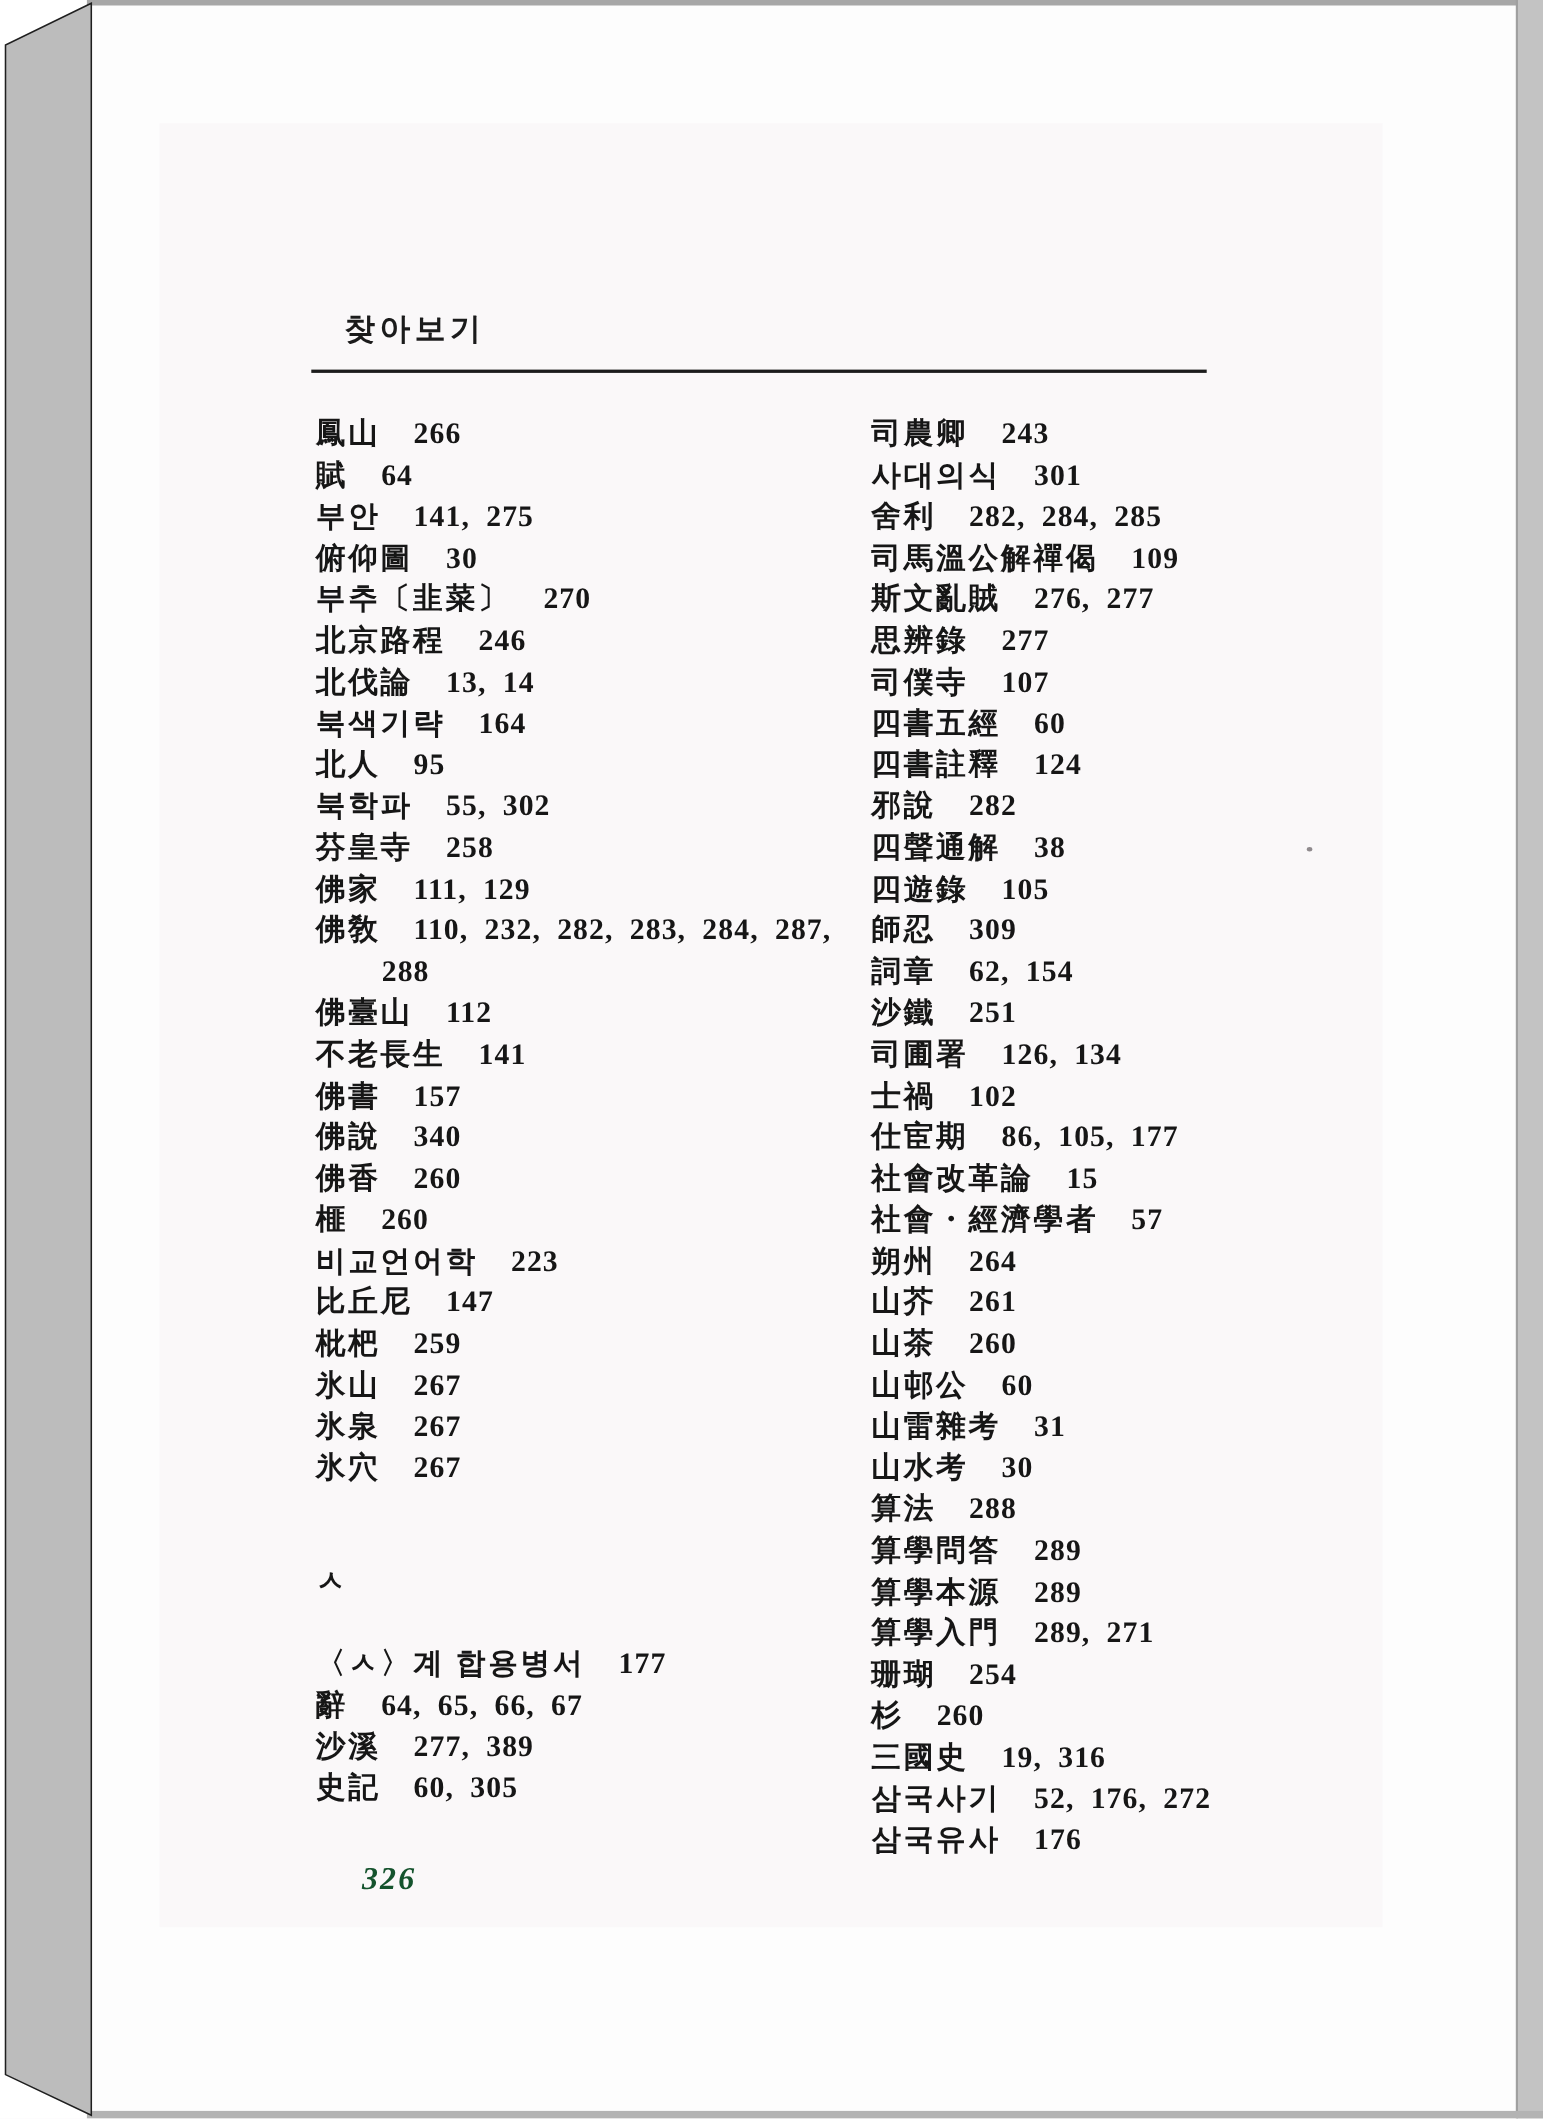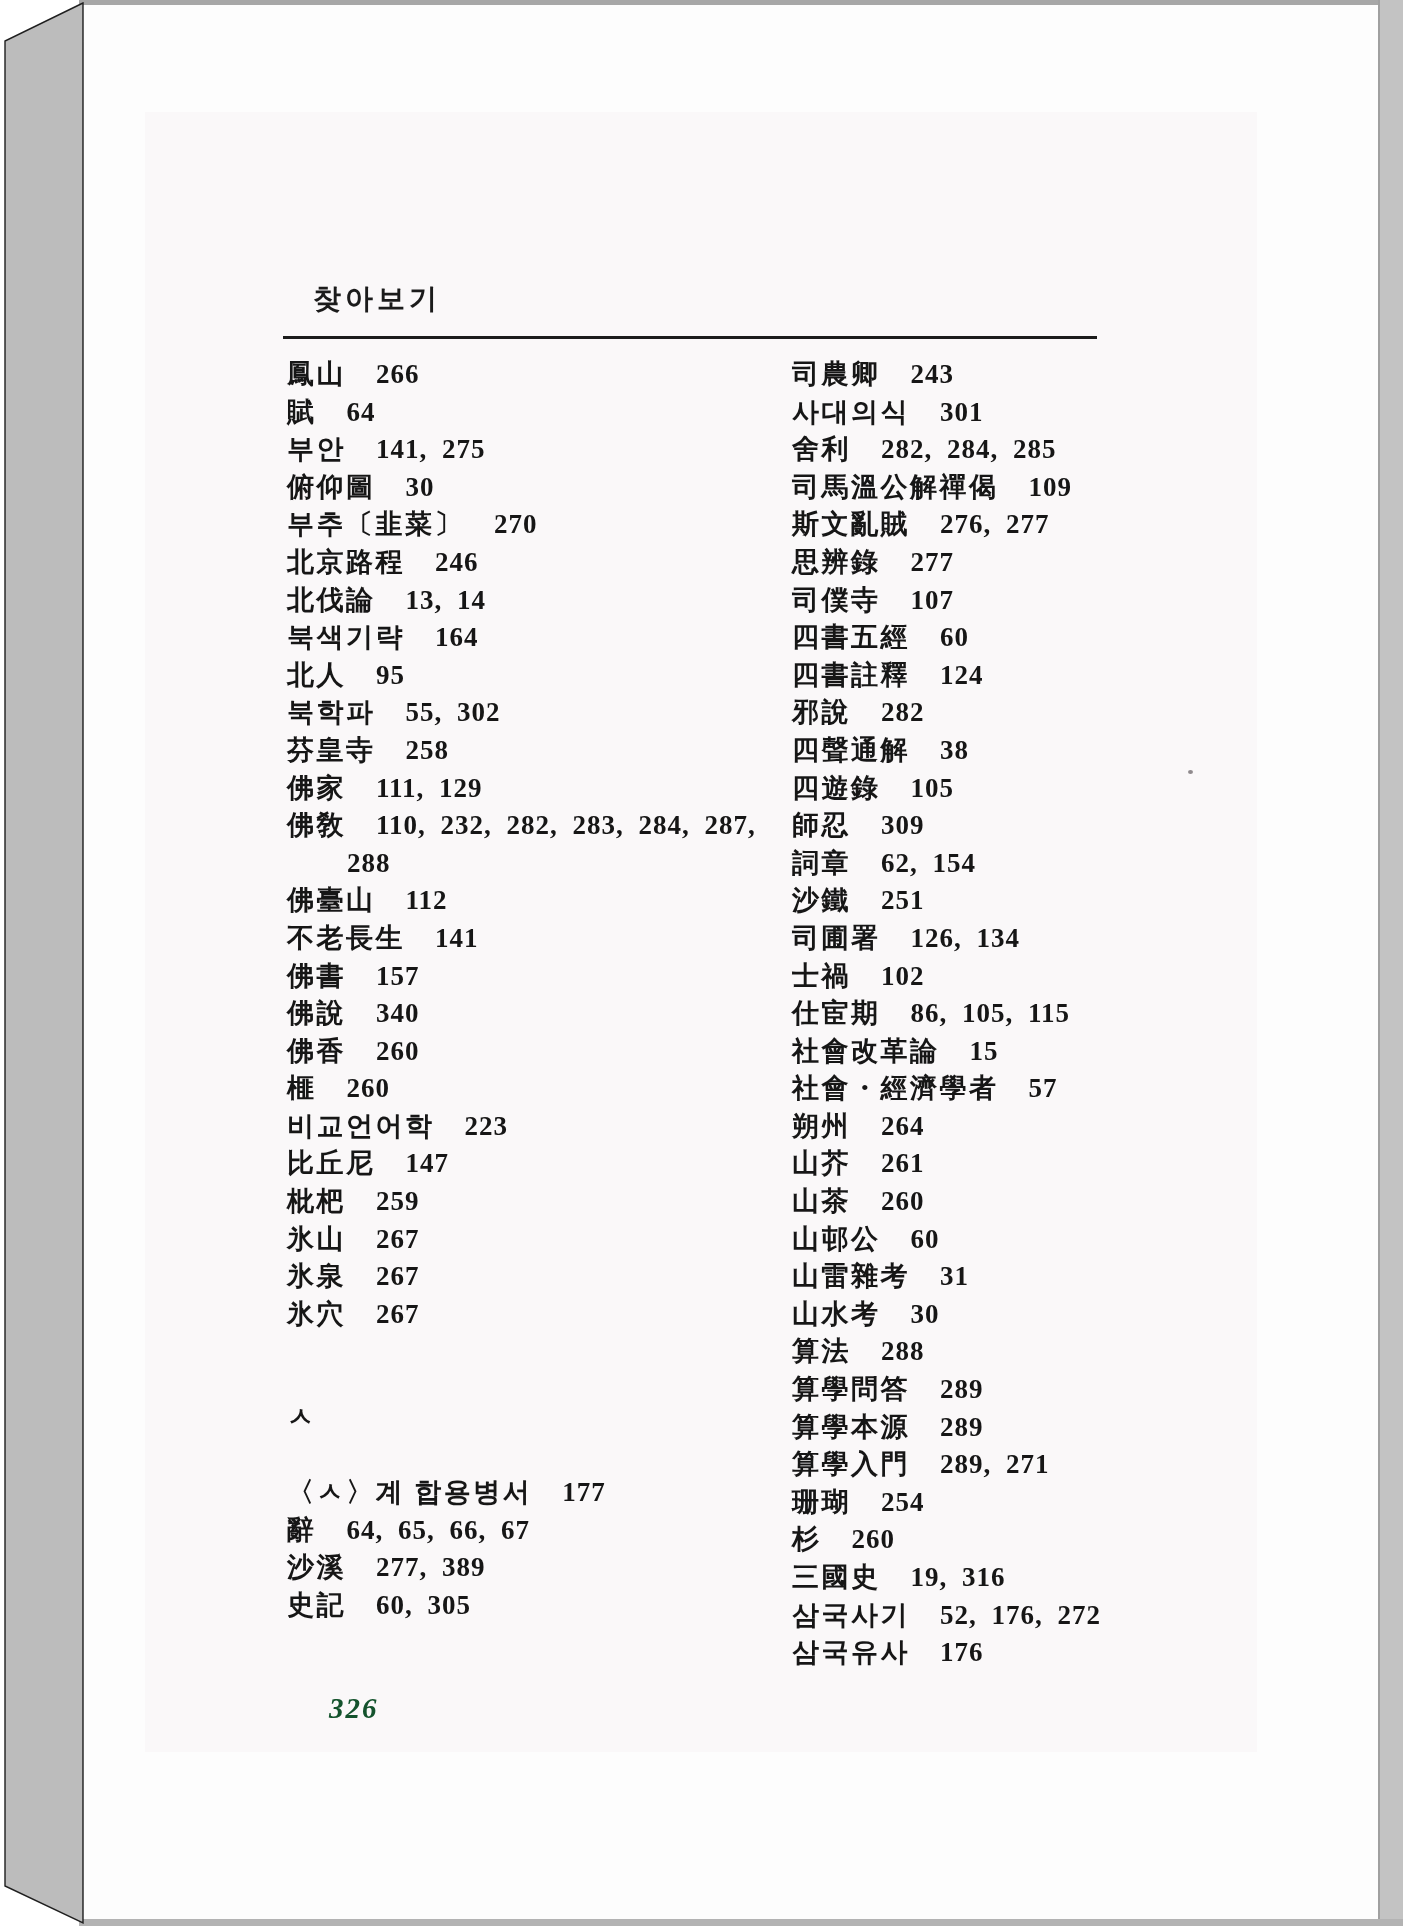--- a/index.html
+++ b/index.html
@@ -16,21 +16,21 @@
   }
   .content{position:absolute;left:0;top:0;width:1291px;height:1926px;z-index:2}
   .title{
     position:absolute;left:313px;top:280px;
     font-size:28px;font-weight:700;letter-spacing:4px;color:#1b1b1b;
   }
   .title-rule{
     position:absolute;left:283px;top:336px;width:814px;height:3px;
     background:#1c1c1c;
   }
-  .col{position:absolute;top:356px}
+  .col{position:absolute;top:376px}
   .col-left{left:287px;width:520px}
   .col-right{left:792px;width:480px}
   .row{
     height:37.6px;line-height:37.6px;white-space:nowrap;
     font-size:27px;font-weight:600;color:#161616;
   }
   .term{letter-spacing:2.5px}
   .pages{margin-left:30px;letter-spacing:1px;word-spacing:7px}
   .wrap-line{padding-left:60px;letter-spacing:1px}
   .section-head{
@@ -109,21 +109,21 @@
       <div class="row"><span class="term">四書五經</span><span class="pages">60</span></div>
       <div class="row"><span class="term">四書註釋</span><span class="pages">124</span></div>
       <div class="row"><span class="term">邪說</span><span class="pages">282</span></div>
       <div class="row"><span class="term">四聲通解</span><span class="pages">38</span></div>
       <div class="row"><span class="term">四遊錄</span><span class="pages">105</span></div>
       <div class="row"><span class="term">師忍</span><span class="pages">309</span></div>
       <div class="row"><span class="term">詞章</span><span class="pages">62, 154</span></div>
       <div class="row"><span class="term">沙鐵</span><span class="pages">251</span></div>
       <div class="row"><span class="term">司圃署</span><span class="pages">126, 134</span></div>
       <div class="row"><span class="term">士禍</span><span class="pages">102</span></div>
-      <div class="row"><span class="term">仕宦期</span><span class="pages">86, 105, 115</span></div>
+      <div class="row"><span class="term">仕宦期</span><span class="pages">86, 105, 177</span></div>
       <div class="row"><span class="term">社會改革論</span><span class="pages">15</span></div>
       <div class="row"><span class="term">社會・經濟學者</span><span class="pages">57</span></div>
       <div class="row"><span class="term">朔州</span><span class="pages">264</span></div>
       <div class="row"><span class="term">山芥</span><span class="pages">261</span></div>
       <div class="row"><span class="term">山茶</span><span class="pages">260</span></div>
       <div class="row"><span class="term">山邨公</span><span class="pages">60</span></div>
       <div class="row"><span class="term">山雷雜考</span><span class="pages">31</span></div>
       <div class="row"><span class="term">山水考</span><span class="pages">30</span></div>
       <div class="row"><span class="term">算法</span><span class="pages">288</span></div>
       <div class="row"><span class="term">算學問答</span><span class="pages">289</span></div>

